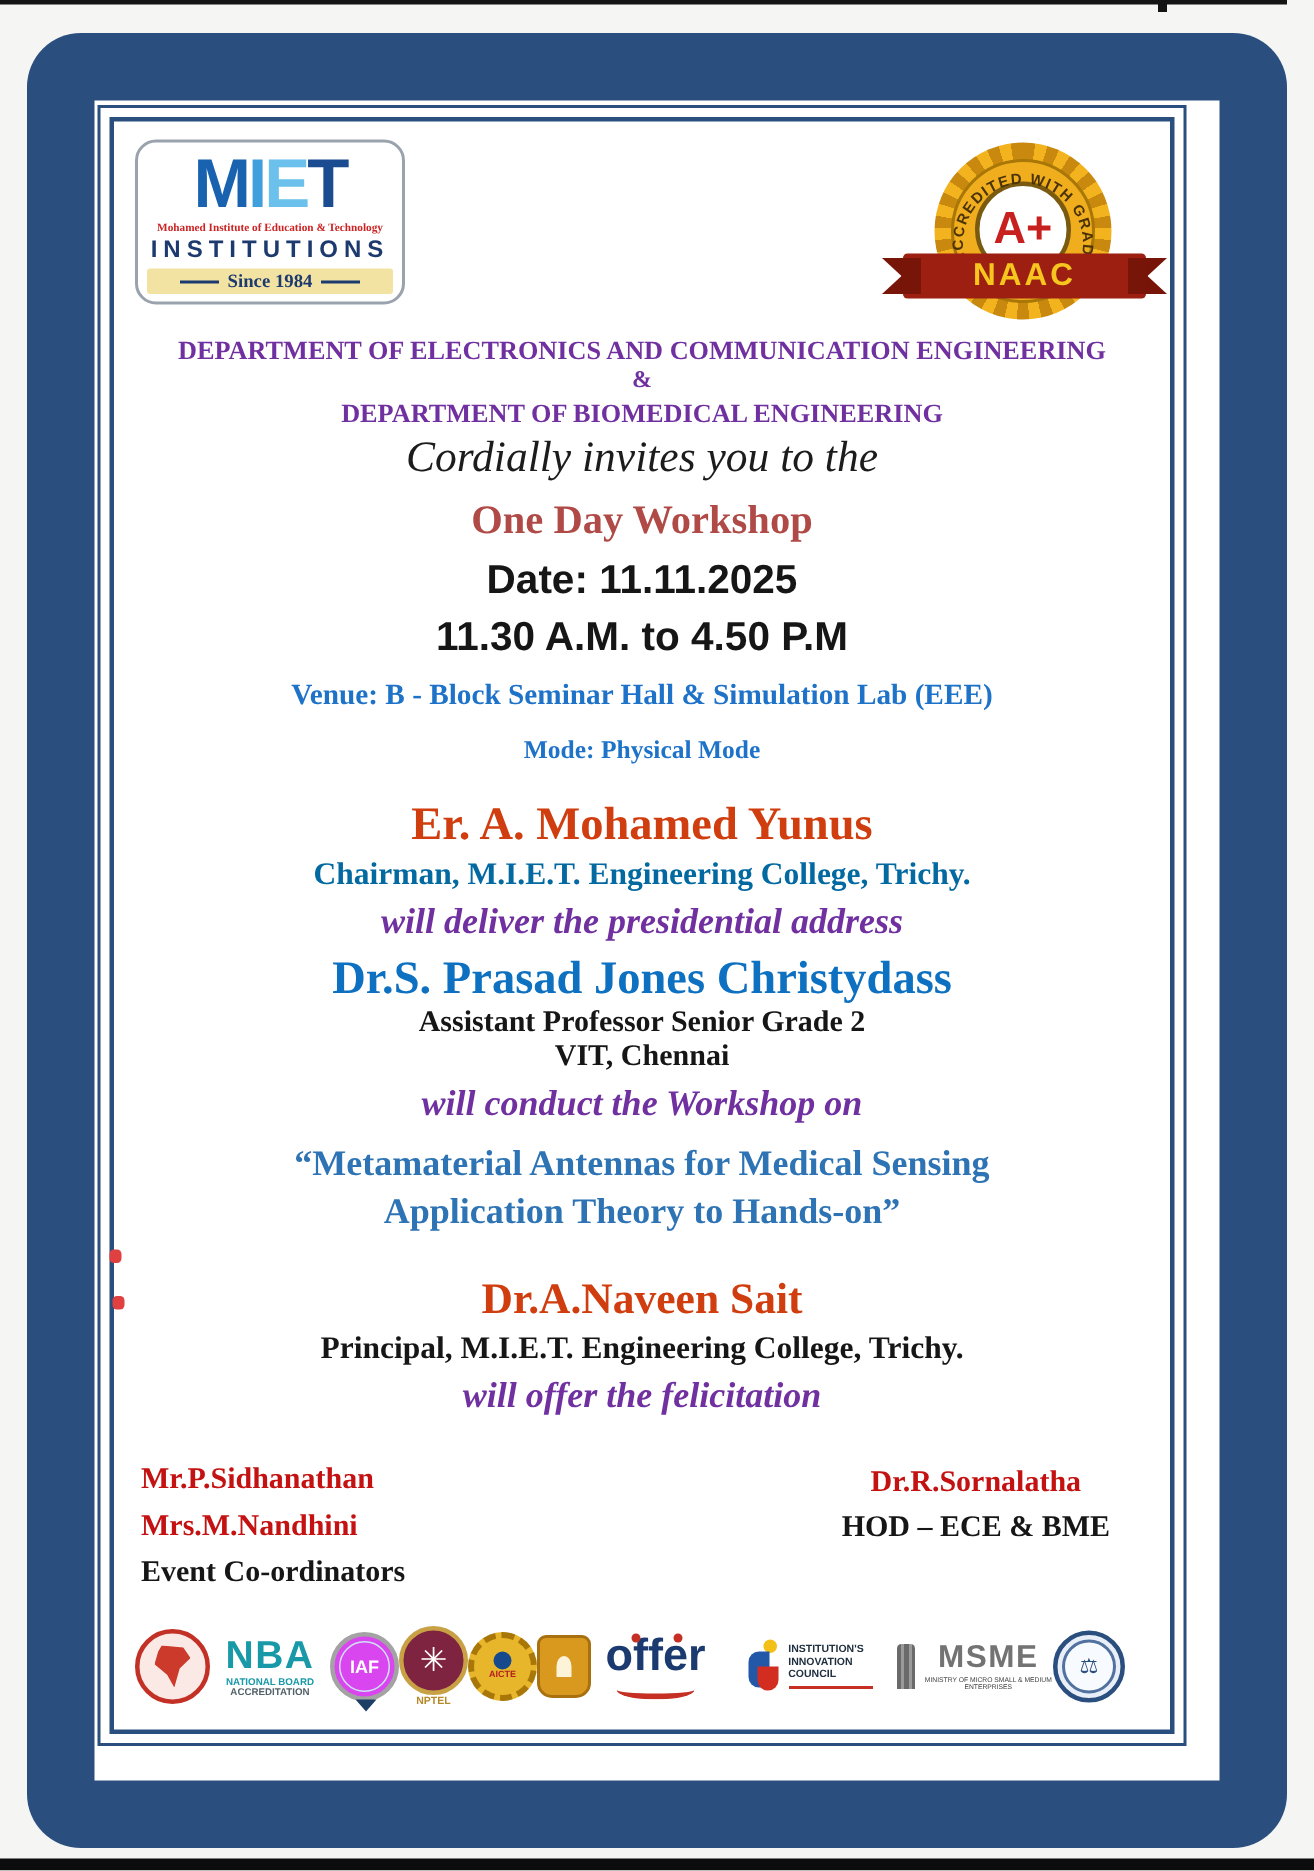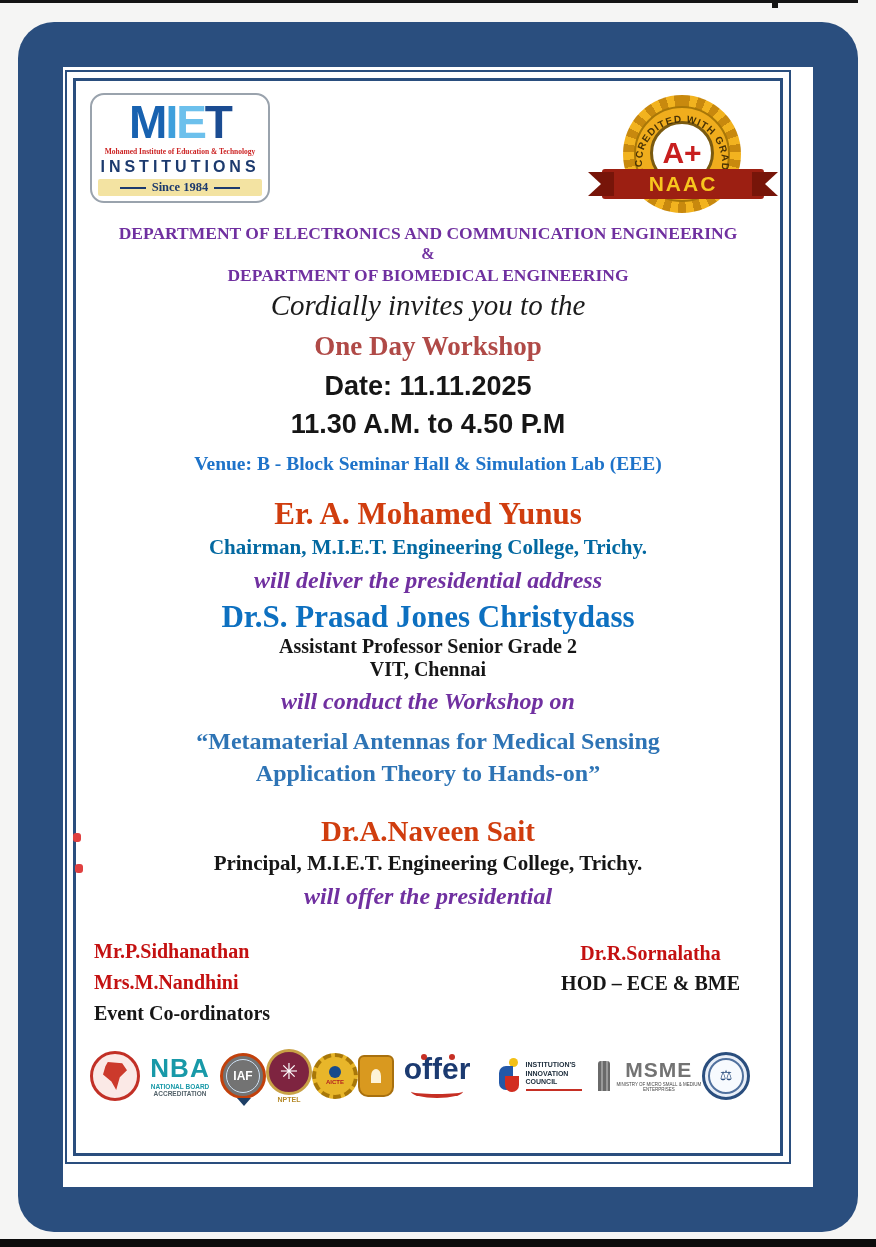--- a/index.html
+++ b/index.html
@@ -103,21 +103,21 @@
               padding:0 2px;height:64px;}
   .lg{display:flex;flex-direction:column;align-items:center;justify-content:center;flex:0 0 auto;}
   .circ{border-radius:50%;box-sizing:border-box;display:flex;align-items:center;justify-content:center;}
   .lg-india{width:50px;height:50px;border:3px solid #c23026;background:#fbe9e6;position:relative;}
   .lg-india .map{width:24px;height:28px;background:#cc3a2c;clip-path:polygon(20% 0,80% 5%,100% 30%,70% 55%,55% 100%,35% 70%,0 45%,10% 15%);}
   .lg-nba{width:80px;}
   .nba-abbr{font-family:"Liberation Sans",sans-serif;font-weight:900;font-size:26px;color:#1899a8;
             letter-spacing:1px;line-height:1;}
   .nba-sub1{font-family:"Liberation Sans",sans-serif;font-size:6.5px;font-weight:bold;color:#1899a8;margin-top:2px;}
   .nba-sub2{font-family:"Liberation Sans",sans-serif;font-size:6.5px;font-weight:bold;color:#53626a;}
-  .lg-iaf-badge{width:46px;height:46px;background:#737373;border:3px solid #c2410c;position:relative;}
+  .lg-iaf-badge{width:46px;height:46px;background:#d946ef;border:3px solid #a3a3a3;position:relative;}
   .lg-iaf-badge:after{content:"";position:absolute;bottom:-10px;left:14px;border-style:solid;
                       border-width:8px 7px 0 7px;border-color:#1d3f66 transparent transparent transparent;}
   .iaf-inner{width:32px;height:32px;border-radius:50%;border:1.5px solid #cfe2f5;display:flex;
              align-items:center;justify-content:center;color:#fff;font-family:"Liberation Sans",sans-serif;
              font-weight:bold;font-size:12px;}
   .lg-nptel-c{width:46px;height:46px;background:#7e2440;border:3px solid #c9a145;color:#fff;font-size:22px;}
   .nptel-txt{font-family:"Liberation Sans",sans-serif;font-size:7px;font-weight:bold;color:#b58a2a;margin-top:1px;}
   .lg-aicte-c{width:46px;height:46px;background:#e8b62a;border:4px dashed #a87708;flex-direction:column;}
   .aicte-dot{width:12px;height:12px;border-radius:50%;background:#174a8c;}
   .aicte-txt{font-family:"Liberation Sans",sans-serif;font-size:6px;font-weight:bold;color:#b32020;margin-top:1px;}
@@ -195,34 +195,35 @@
 
       <div class="dept-line">DEPARTMENT  OF ELECTRONICS AND COMMUNICATION ENGINEERING</div>
       <div class="dept-amp">&amp;</div>
       <div class="dept-line">DEPARTMENT  OF  BIOMEDICAL  ENGINEERING</div>
 
       <div class="cordially">Cordially invites you to the</div>
       <div class="event-type">One Day Workshop</div>
       <div class="date-line">Date: 11.11.2025</div>
       <div class="time-line">11.30 A.M. to 4.50 P.M</div>
       <div class="venue-line">Venue: B - Block Seminar Hall &amp; Simulation Lab (EEE)</div>
+      <div class="mode-line">Mode: Physical Mode</div>
 
       <div class="chief-name">Er. A. Mohamed Yunus</div>
       <div class="chief-title">Chairman, M.I.E.T. Engineering College, Trichy.</div>
       <div class="role-line">will deliver the presidential address</div>
 
       <div class="resource-name">Dr.S. Prasad Jones Christydass</div>
       <div class="resource-title">Assistant Professor  Senior Grade 2</div>
       <div class="resource-title">VIT, Chennai</div>
       <div class="role-line">will conduct the Workshop on</div>
       <div class="topic">“Metamaterial Antennas for Medical Sensing Application Theory to Hands-on”</div>
 
       <div class="principal-name">Dr.A.Naveen Sait</div>
       <div class="principal-title">Principal, M.I.E.T. Engineering College, Trichy.</div>
-      <div class="role-line">will offer the presidential</div>
+      <div class="role-line">will offer the felicitation</div>
 
       <div class="coord-row">
         <div class="coord-left">
           <div class="coord-name">Mr.P.Sidhanathan</div>
           <div class="coord-name">Mrs.M.Nandhini</div>
           <div class="coord-label">Event Co-ordinators</div>
         </div>
         <div class="coord-right">
           <div class="coord-name">Dr.R.Sornalatha</div>
           <div class="hod-line">HOD – ECE &amp; BME</div>

